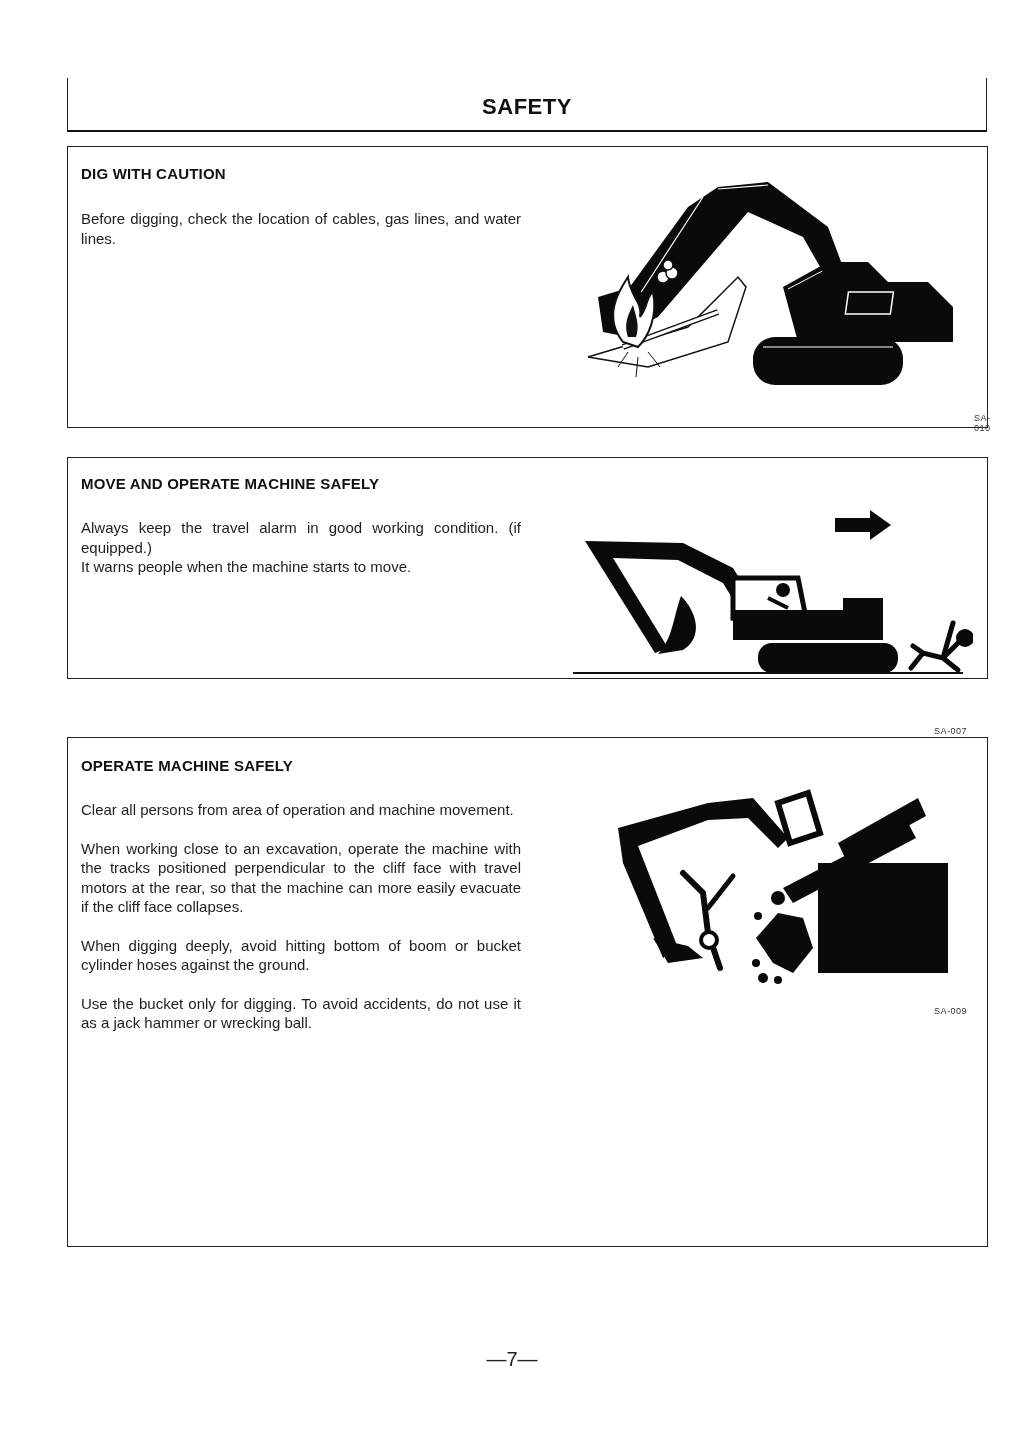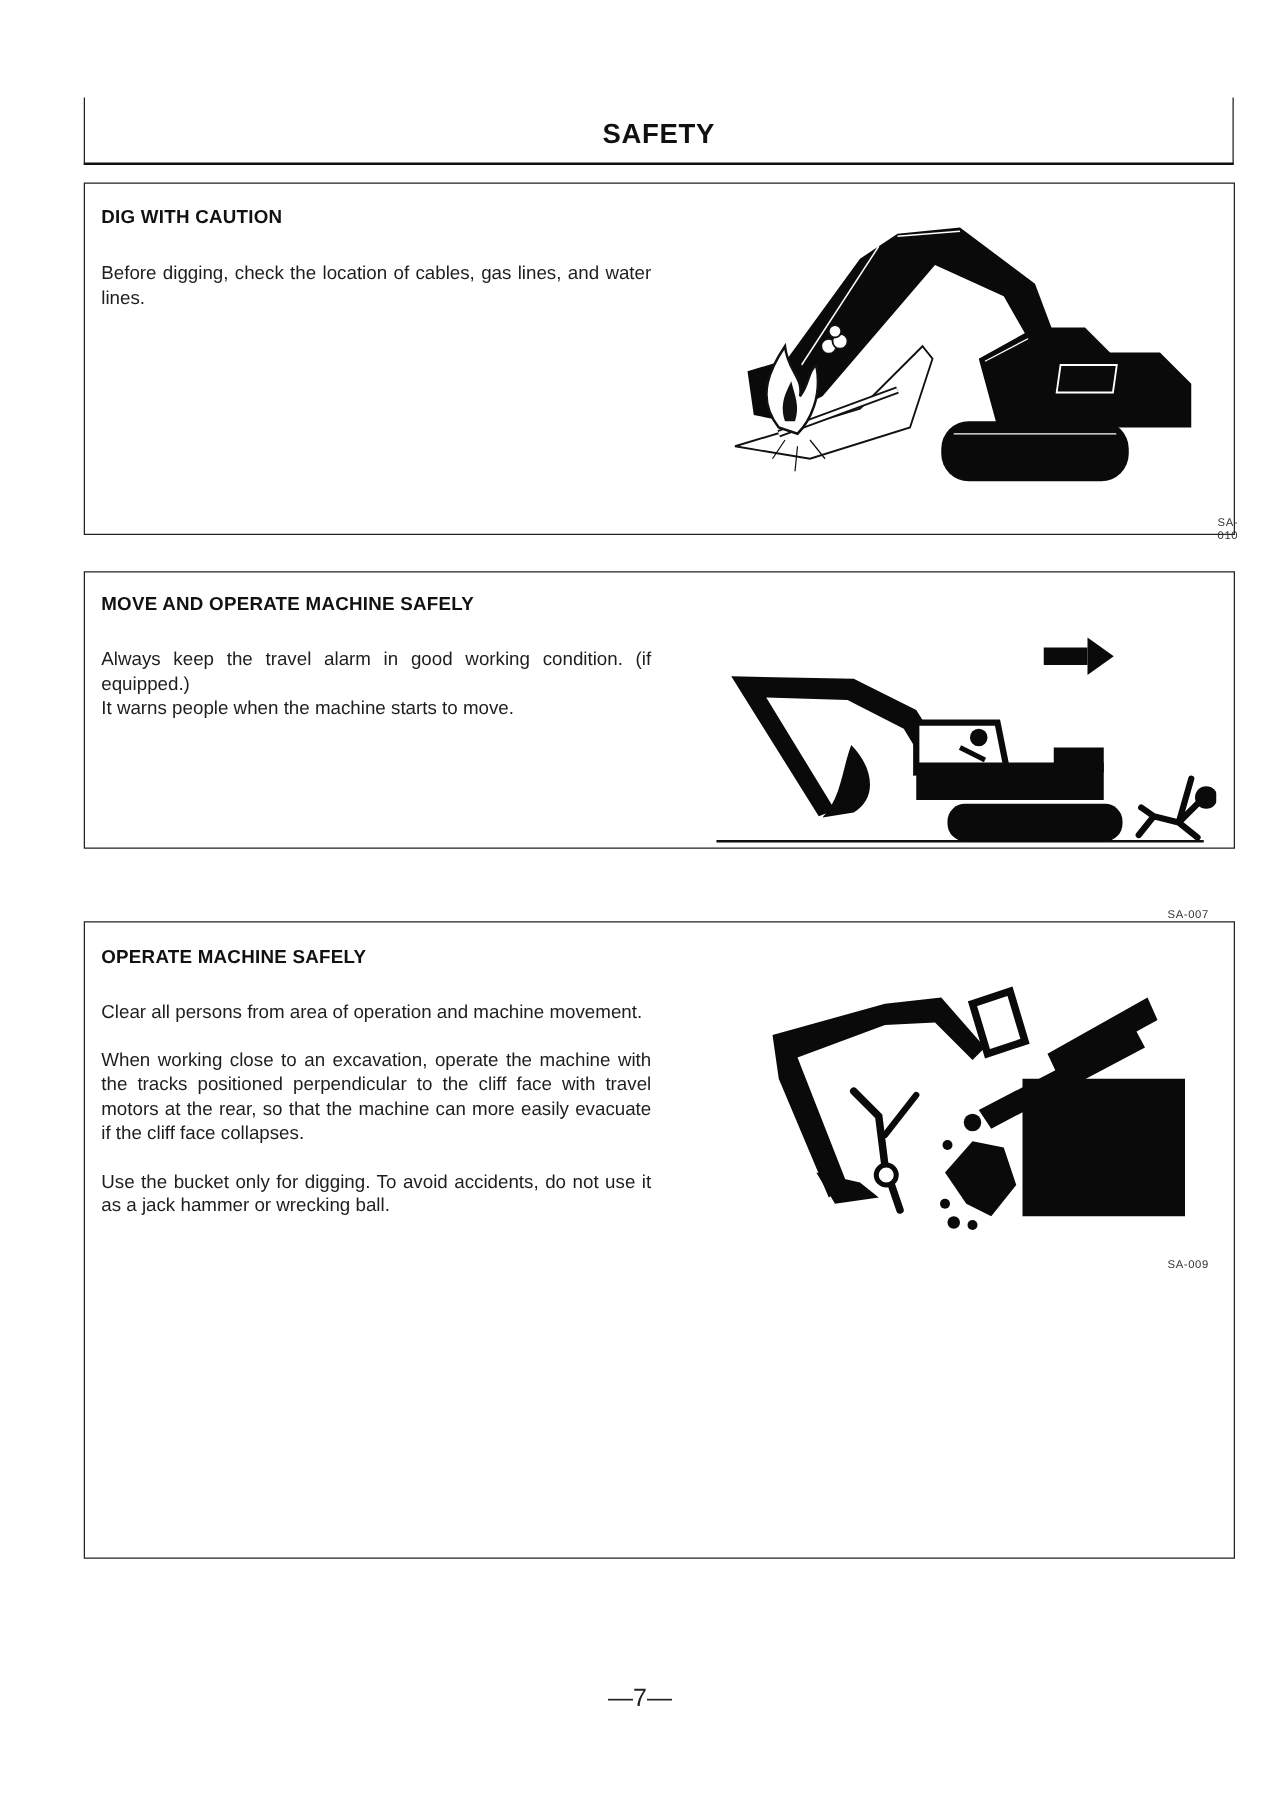--- a/index.html
+++ b/index.html
@@ -115,20 +115,21 @@
     <path d="M338 170 L350 155 L370 160 L385 145 M370 160 L380 125 M350 155 L340 148 M370 160 L385 172" stroke="#0a0a0a" stroke-width="5" fill="none" stroke-linecap="round"></path>
   </svg>
   <div class="fig-code" style="left:866px;top:268px;">SA-007</div>
 </div>
 
 <div class="section sec3">
   <div class="sec-title" style="top:19px;">OPERATE MACHINE SAFELY</div>
   <div class="sec-body" style="top:62px;">
     <p>Clear all persons from area of operation and machine movement.</p>
     <p>When working close to an excavation, operate the machine with the tracks positioned perpendicular to the cliff face with travel motors at the rear, so that the machine can more easily evacuate if the cliff face collapses.</p>
+    <p>When digging deeply, avoid hitting bottom of boom or bucket cylinder hoses against the ground.</p>
     <p>Use the bucket only for digging. To avoid accidents, do not use it as a jack hammer or wrecking ball.</p>
   </div>
   <svg class="illus" style="left:510px;top:30px;" width="380" height="220" viewBox="0 0 380 220">
 
     <rect x="240" y="95" width="130" height="110" fill="#0a0a0a"></rect>
 
     <path d="M178 170 L200 145 L225 150 L235 180 L215 205 L195 195 Z" fill="#0a0a0a"></path>
     <circle cx="200" cy="130" r="7" fill="#0a0a0a"></circle>
     <circle cx="180" cy="148" r="4" fill="#0a0a0a"></circle>
     <circle cx="178" cy="195" r="4" fill="#0a0a0a"></circle>

